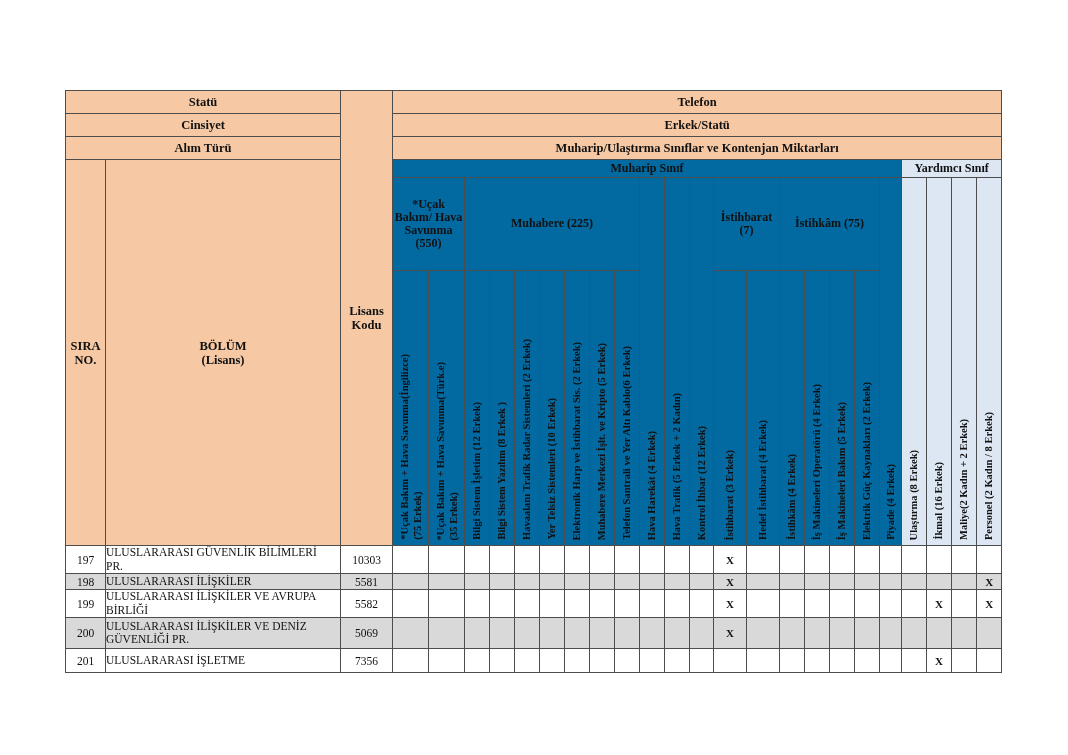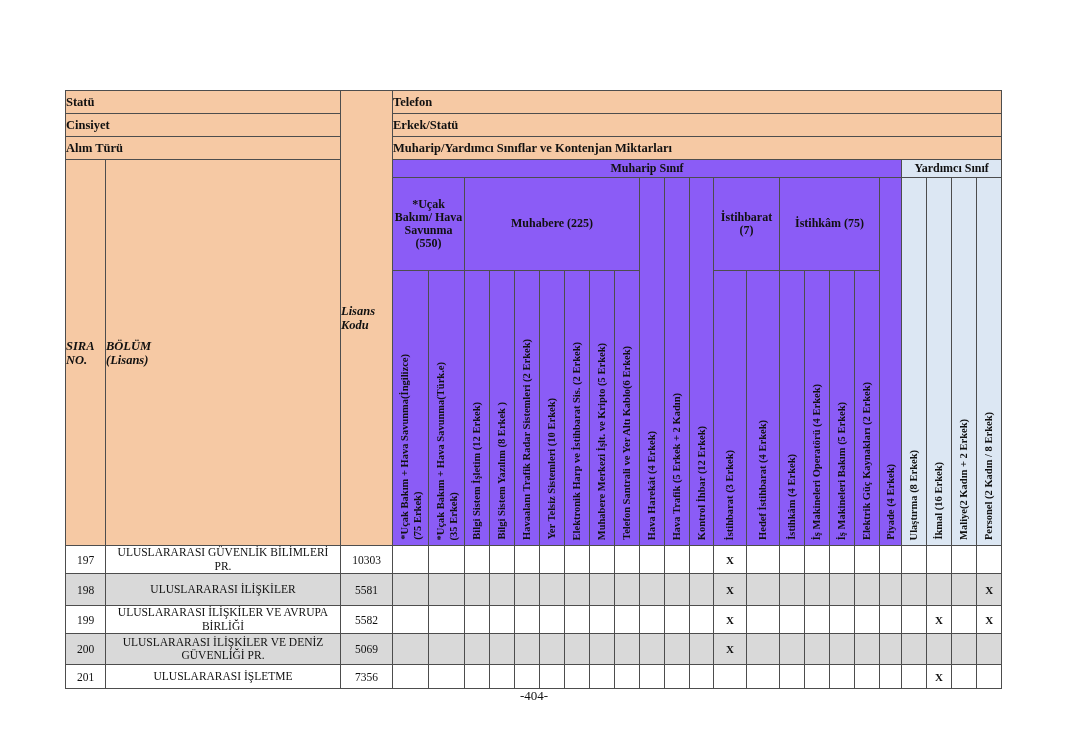--- a/index.html
+++ b/index.html
@@ -4,36 +4,36 @@
 <style>
   html,body{margin:0;padding:0;background:#ffffff;width:1068px;height:755px;
     font-family:"Liberation Serif", serif;}
   .sheet{position:relative;width:1068px;height:755px;background:#fff;overflow:hidden;}
   table.quota{position:absolute;left:65px;top:90px;width:936px;
     border-collapse:collapse;table-layout:fixed;}
   table.quota td{border:1px solid #4d4d4d;padding:0;overflow:hidden;
     color:#111;vertical-align:middle;}
   
   .bg-peach{background:#f6c9a4;}
-  .bg-green{background:#8b5cf6;}
+  .bg-green{background:#0369a1;}
   .bg-blue{background:#dce7f3;margin-top:20px;}
   tr.gray td{background:#d9d9d9;}
   
-  .hdr{font-weight:bold;font-size:12.5px;line-height:1.12;}
+  .hdr{font-weight:bold;font-size:12.5px;text-align:center;line-height:1.12;}
   .hdr-sm{font-weight:bold;font-size:12px;text-align:center;line-height:1.1;}
-  .prewrap{white-space:pre-line;font-style:italic;}
+  .prewrap{white-space:pre-line;}
   
   td.vcell{position:relative;vertical-align:bottom;}
   .vlabel{position:absolute;left:50%;bottom:5px;
     writing-mode:vertical-rl;transform:translateX(-50%) rotate(180deg);
     font-weight:bold;font-size:10.5px;line-height:1.25;white-space:pre-line;
     text-align:left;}
   
   td.c-sira,td.c-kod{font-size:11.5px;text-align:center;}
-  td.c-bolum{font-size:11.5px;text-align:center;padding:1px 4px;line-height:1.18;
+  td.c-bolum{font-size:11.5px;text-align:left;padding:1px 4px;line-height:1.18;
     white-space:pre-line;}
   td.xcell{font-size:11px;font-weight:bold;text-align:center;}
   .pagenum{position:absolute;left:0;right:0;top:688px;text-align:center;
     font-size:13px;color:#111;}
 </style>
 </head>
 <body>
 
 <div class="sheet">
 <table class="quota">
@@ -74,21 +74,21 @@
     <td colspan="23" class="bg-peach hdr">Telefon</td>
   </tr>
 
   <tr style="height:23px">
     <td colspan="2" class="bg-peach hdr">Cinsiyet</td>
     <td colspan="23" class="bg-peach hdr">Erkek/Statü</td>
   </tr>
 
   <tr style="height:23px">
     <td colspan="2" class="bg-peach hdr">Alım Türü</td>
-    <td colspan="23" class="bg-peach hdr">Muharip/Yardımcı Sınıflar ve Kontenjan Miktarları</td>
+    <td colspan="23" class="bg-peach hdr">Muharip/Ulaştırma Sınıflar ve Kontenjan Miktarları</td>
   </tr>
 
   <tr style="height:18px">
     <td rowspan="3" class="bg-peach hdr prewrap">SIRA
 NO.</td>
     <td rowspan="3" class="bg-peach hdr prewrap">BÖLÜM
 (Lisans)</td>
     <td colspan="19" class="bg-green hdr-sm">Muharip Sınıf</td>
     <td colspan="4" class="bg-blue hdr-sm">Yardımcı Sınıf</td>
   </tr>
@@ -196,21 +196,21 @@
     <td class="xcell"></td>
     <td class="xcell"></td>
     <td class="xcell"></td>
     <td class="xcell"></td>
     <td class="xcell"></td>
     <td class="xcell"></td>
     <td class="xcell"></td>
     <td class="xcell"></td>
     <td class="xcell"></td>
   </tr>
-  <tr style="height:32px" class="gray">
+  <tr style="height:16px" class="gray">
     <td class="c-sira">198</td>
     <td class="c-bolum">ULUSLARARASI İLİŞKİLER</td>
     <td class="c-kod">5581</td>
     <td class="xcell"></td>
     <td class="xcell"></td>
     <td class="xcell"></td>
     <td class="xcell"></td>
     <td class="xcell"></td>
     <td class="xcell"></td>
     <td class="xcell"></td>
@@ -313,14 +313,13 @@
     <td class="xcell"></td>
     <td class="xcell"></td>
     <td class="xcell"></td>
     <td class="xcell">X</td>
     <td class="xcell"></td>
     <td class="xcell"></td>
   </tr>
 </tbody>
     </table>
 
-<div class="pagenum">-404-</div>
 </div>
 
 </body></html>

